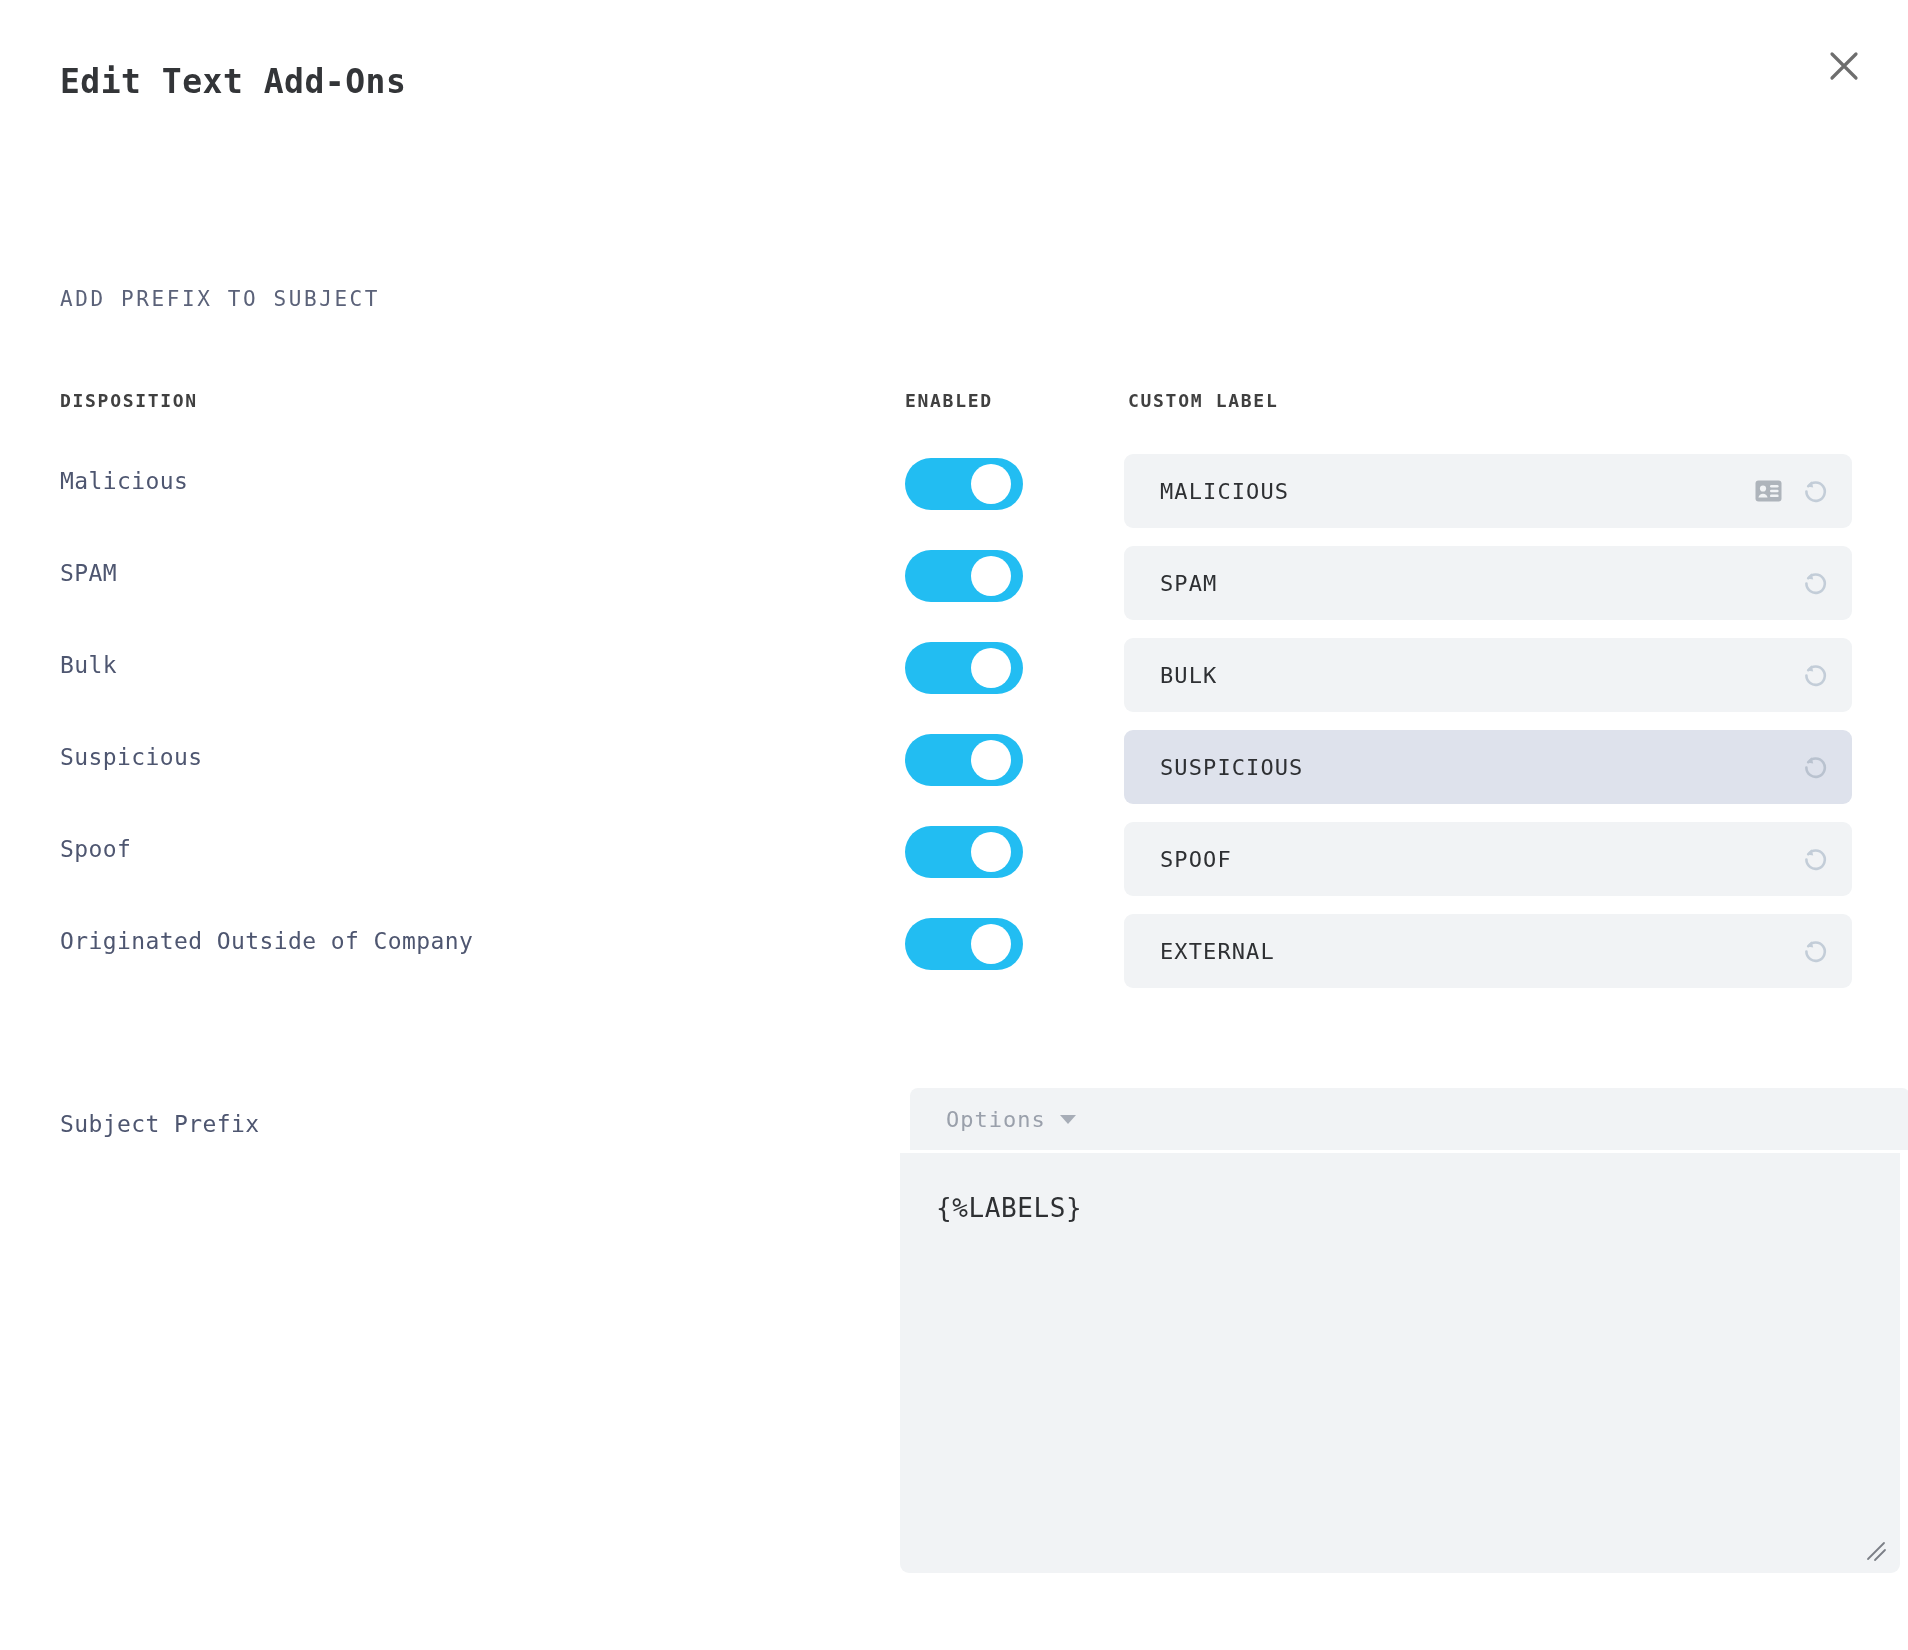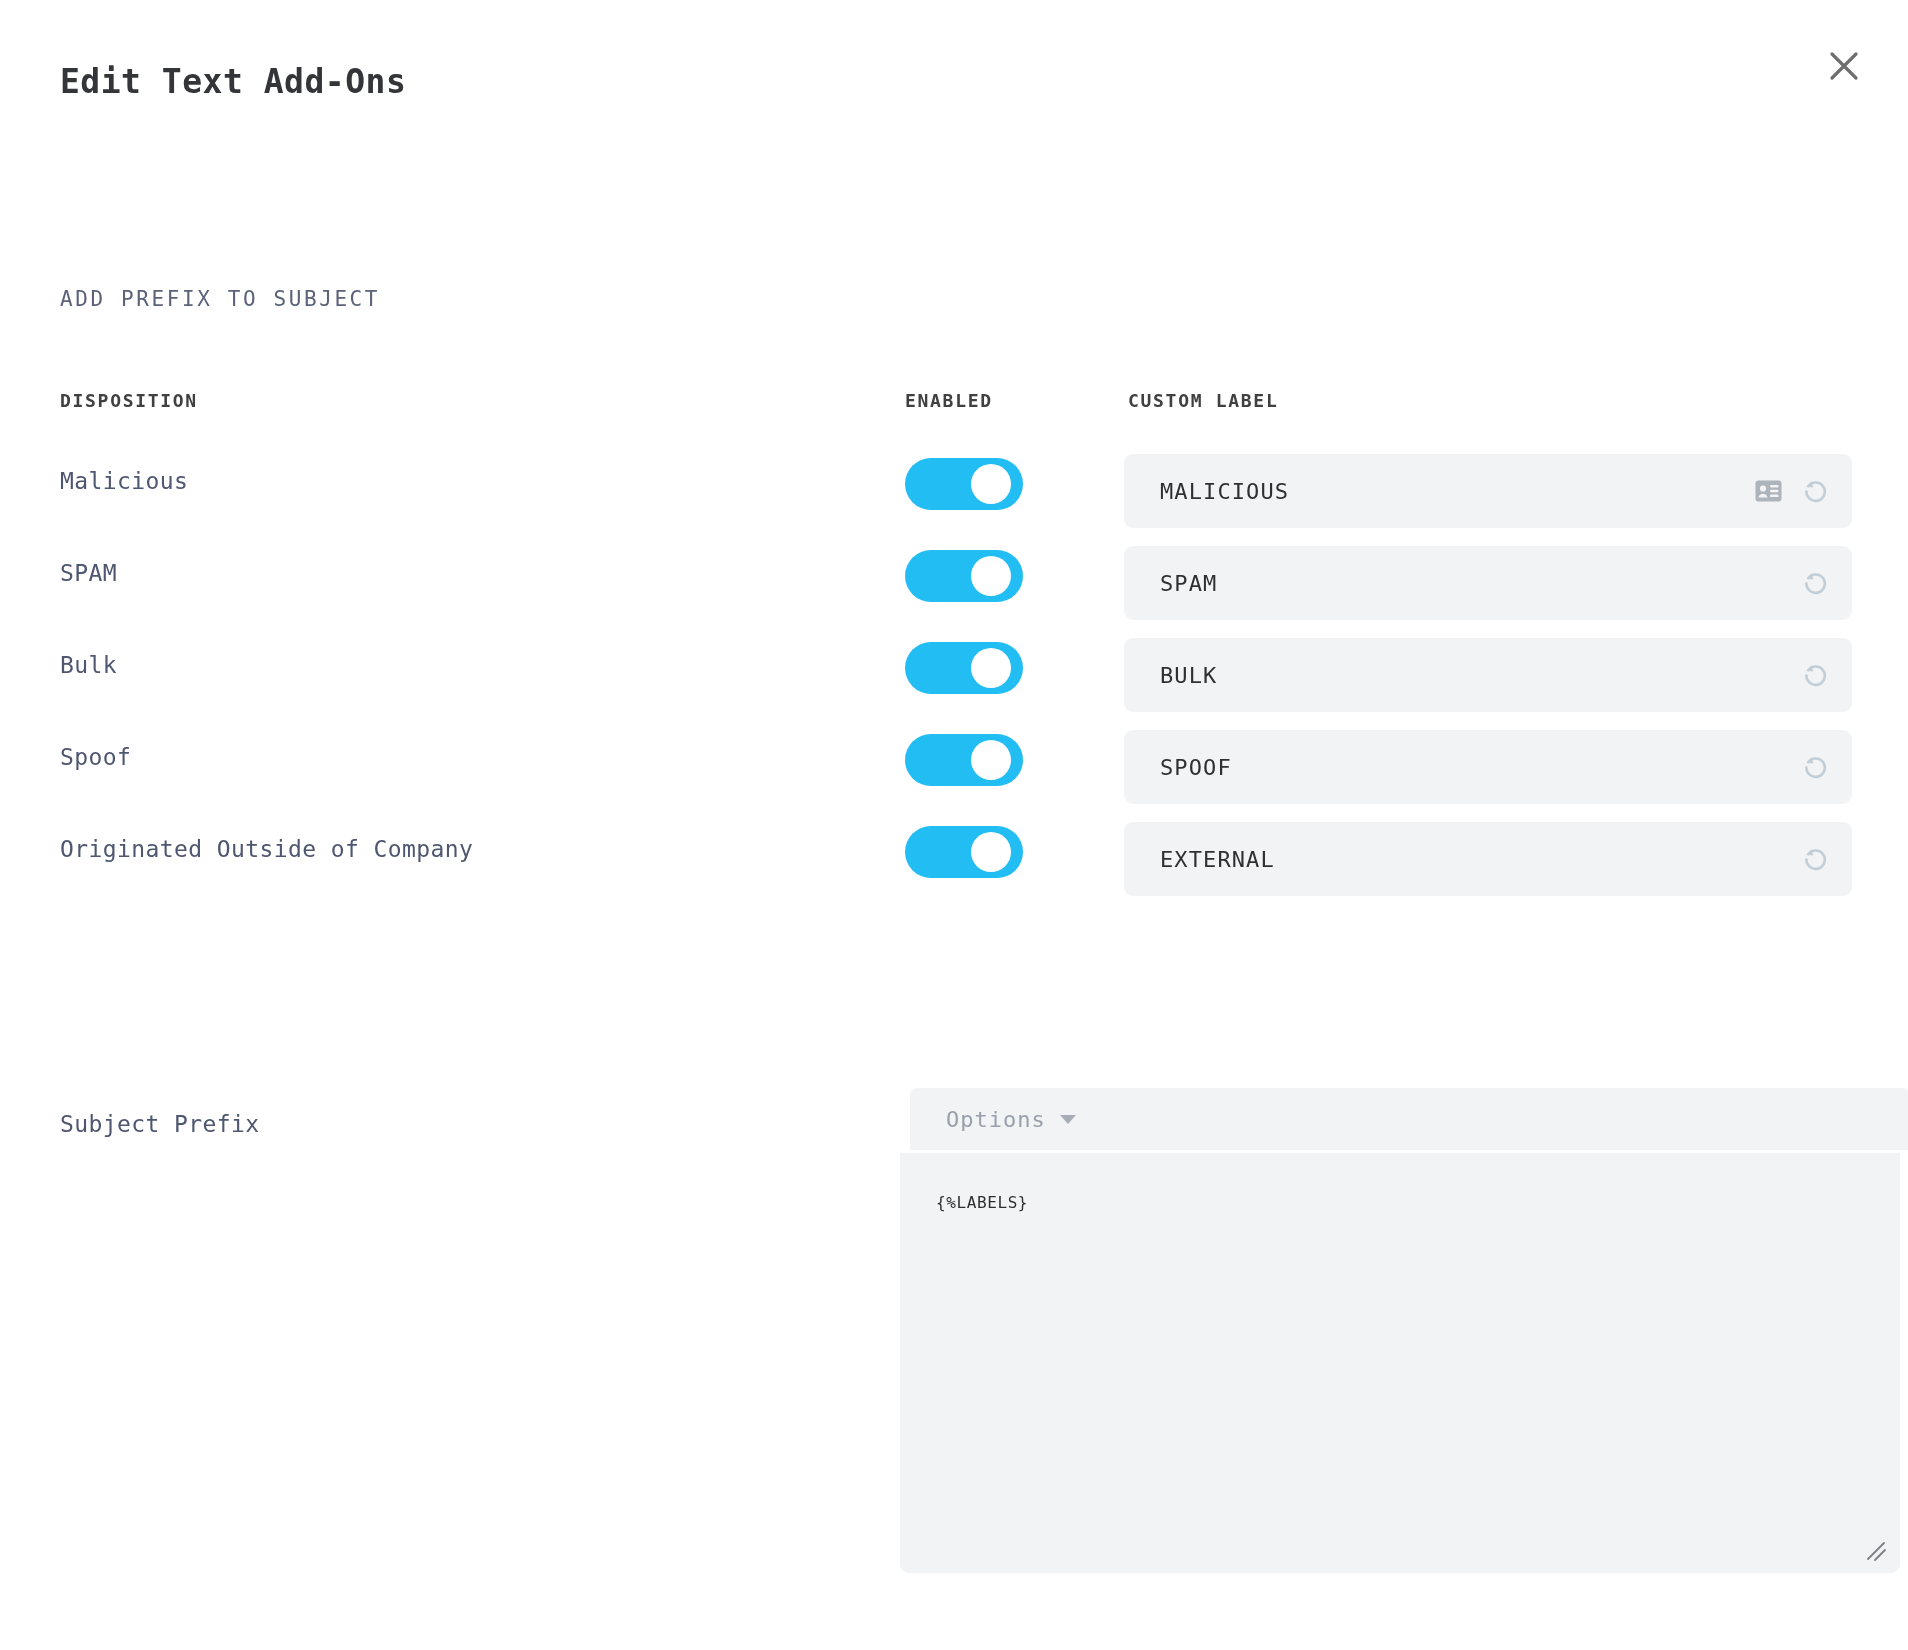--- a/index.html
+++ b/index.html
@@ -138,21 +138,21 @@
   }
   .prefix-textarea {
     position: absolute; left: 900px; top: 1153px;
     width: 1000px; height: 420px;
     background: #f1f3f5;
     border-radius: 0 0 9px 9px;
     padding: 40px 0 0 36px;
     cursor: text;
   }
   .prefix-textarea .ta-value {
-    font-size: 16px; letter-spacing: 0.6px; color: #2e3033;
+    font-size: 26px; letter-spacing: 0.6px; color: #2e3033;
   }
   .resize-handle {
     position: absolute; right: 12px; bottom: 10px;
     width: 26px; height: 26px;
     cursor: nwse-resize;
   }
   .resize-handle svg { display: block; }
 </style>
 </head>
 <body>
@@ -242,20 +242,39 @@
           <span class="icon-btn icon-reset">
             <svg width="30" height="30" viewBox="0 0 30 30">
               <path d="M8.2 10.2A9.2 9.2 0 1 1 6.4 15.6" stroke="#c3cdd8" stroke-width="2.6" fill="none" stroke-linecap="round"></path>
               <path d="M11.6 5.3 L7.2 10.6 L13.2 11.4 Z" fill="#c3cdd8"></path>
             </svg>
           </span>
         </div>
       </div>
     </div>
 
+    <div class="row">
+      <div class="row-label">Suspicious</div>
+      <div class="toggle-wrap">
+        <div class="toggle">
+            <div class="knob"></div>
+          </div>
+      </div>
+      <div class="label-field active">
+        <div class="value">SUSPICIOUS</div>
+        <div class="field-icons">
+          <span class="icon-btn icon-reset">
+            <svg width="30" height="30" viewBox="0 0 30 30">
+              <path d="M8.2 10.2A9.2 9.2 0 1 1 6.4 15.6" stroke="#b9c2cf" stroke-width="2.6" fill="none" stroke-linecap="round"></path>
+              <path d="M11.6 5.3 L7.2 10.6 L13.2 11.4 Z" fill="#b9c2cf"></path>
+            </svg>
+          </span>
+        </div>
+      </div>
+    </div>
 
     <div class="row">
       <div class="row-label">Spoof</div>
       <div class="toggle-wrap">
         <div class="toggle">
             <div class="knob"></div>
           </div>
       </div>
       <div class="label-field">
         <div class="value">SPOOF</div>

